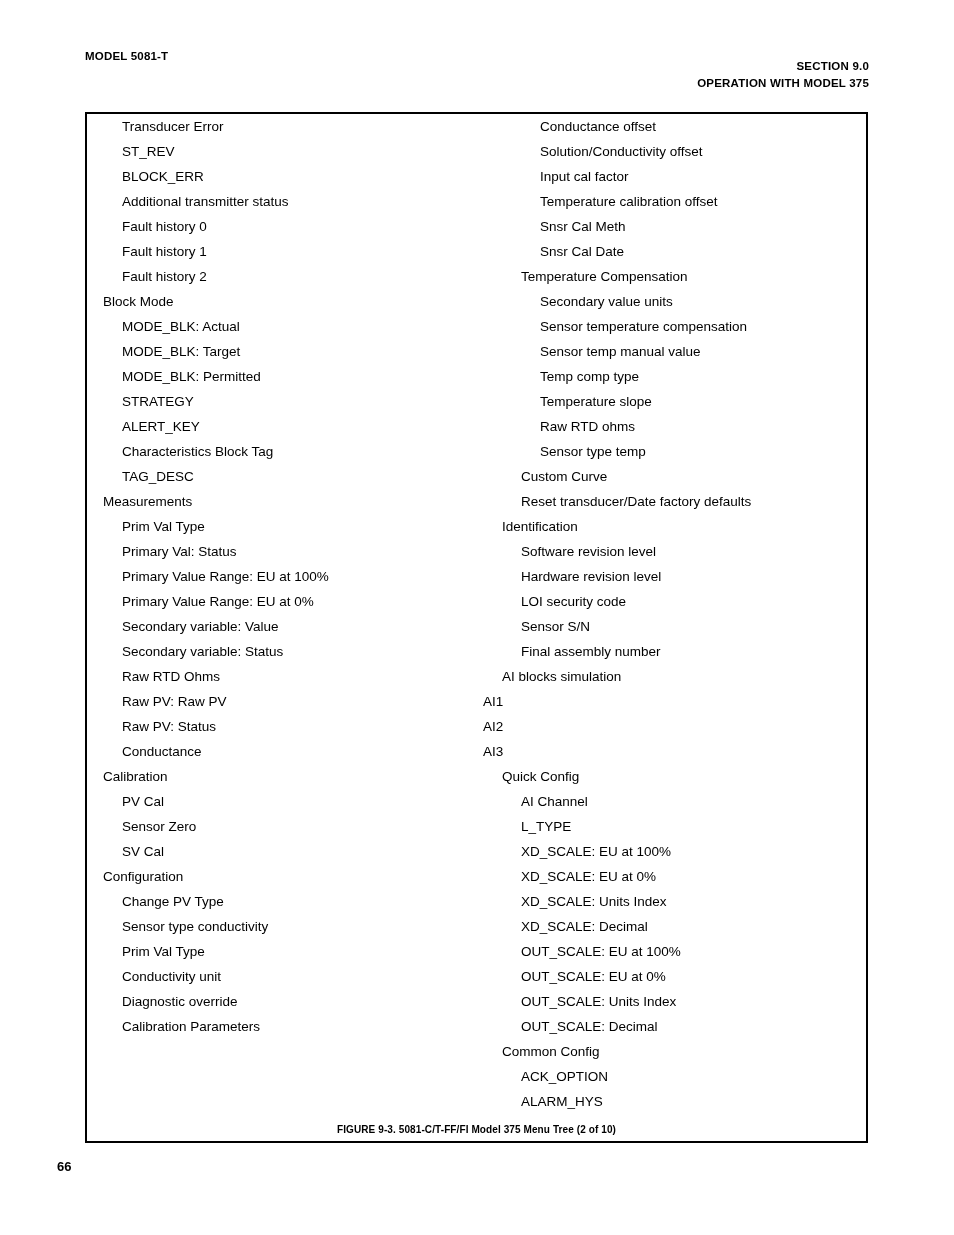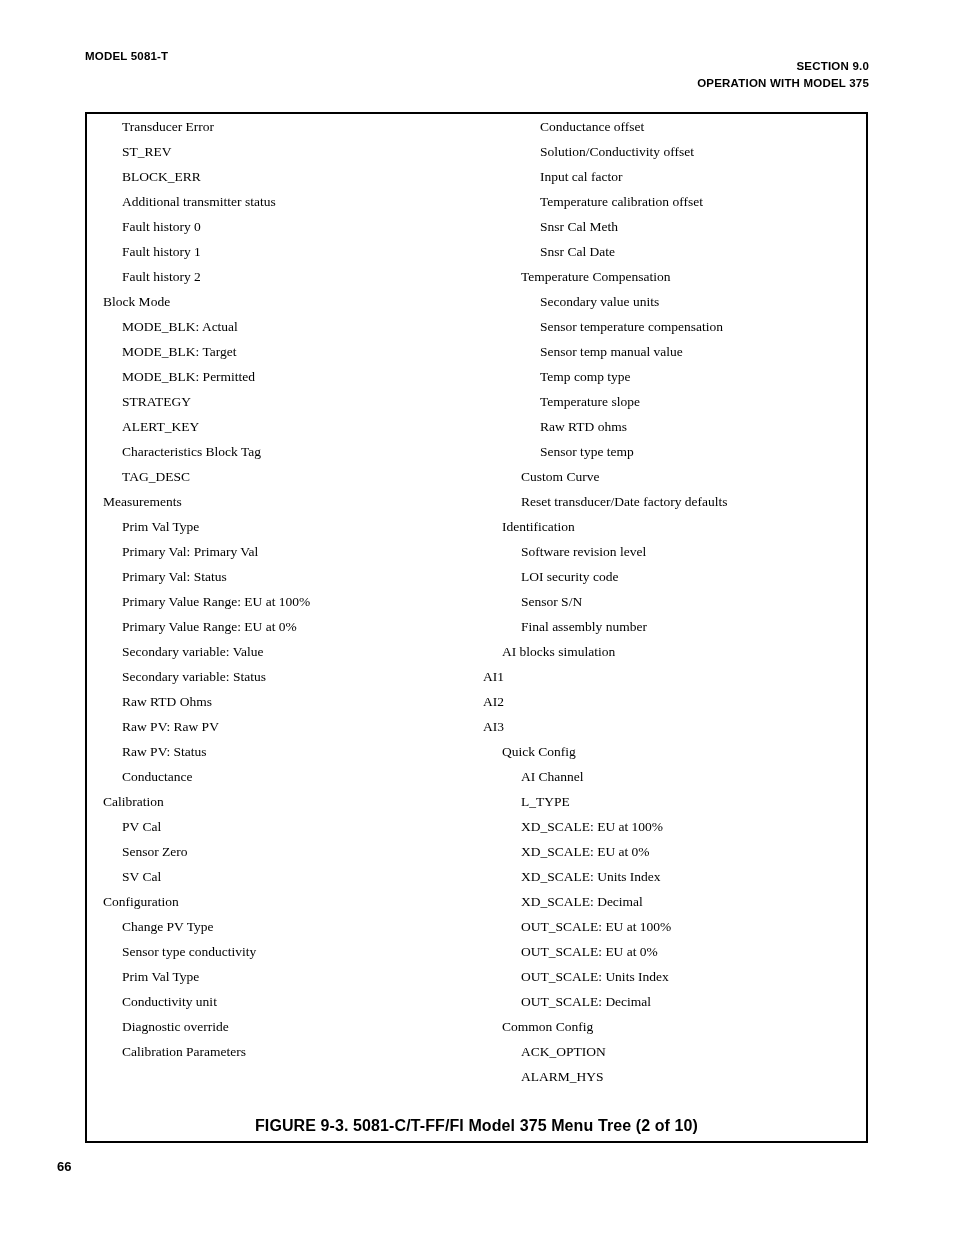--- a/index.html
+++ b/index.html
@@ -54,21 +54,20 @@
     box-sizing: border-box;
     overflow: hidden;
   }
 
   .tree-columns {
     position: absolute;
     left: 0;
     top: 0;
     width: 100%;
     height: 100%;
-    font-family: Liberation Serif, serif;
   }
 
   .tree-col {
     position: absolute;
     top: 0;
     font-size: 13.5px;
     line-height: 25px;
   }
   .tree-col-left  { left: 16px;  width: 400px; }
   .tree-col-right { left: 396px; width: 380px; }
@@ -86,21 +85,21 @@
   .lvl2 { padding-left: 38px; }
   .lvl3 { padding-left: 57px; }
 
   
   .figure-caption {
     position: absolute;
     left: 0;
     right: 0;
     bottom: 6px;
     text-align: center;
-    font-size: 16px;
+    font-size: 10px;
     font-weight: bold;
     letter-spacing: 0.1px;
   }
 
   
   .page-number {
     position: absolute;
     left: 57px;
     top: 1159px;
     font-size: 13px;
@@ -131,21 +130,20 @@
         <div class="tree-item lvl0">Block Mode</div>
         <div class="tree-item lvl1">MODE_BLK: Actual</div>
         <div class="tree-item lvl1">MODE_BLK: Target</div>
         <div class="tree-item lvl1">MODE_BLK: Permitted</div>
         <div class="tree-item lvl1">STRATEGY</div>
         <div class="tree-item lvl1">ALERT_KEY</div>
         <div class="tree-item lvl1">Characteristics Block Tag</div>
         <div class="tree-item lvl1">TAG_DESC</div>
         <div class="tree-item lvl0">Measurements</div>
         <div class="tree-item lvl1">Prim Val Type</div>
-        <div class="tree-item lvl1">Primary Val: Primary Val</div>
         <div class="tree-item lvl1">Primary Val: Status</div>
         <div class="tree-item lvl1">Primary Value Range: EU at 100%</div>
         <div class="tree-item lvl1">Primary Value Range: EU at 0%</div>
         <div class="tree-item lvl1">Secondary variable: Value</div>
         <div class="tree-item lvl1">Secondary variable: Status</div>
         <div class="tree-item lvl1">Raw RTD Ohms</div>
         <div class="tree-item lvl1">Raw PV: Raw PV</div>
         <div class="tree-item lvl1">Raw PV: Status</div>
         <div class="tree-item lvl1">Conductance</div>
         <div class="tree-item lvl0">Calibration</div>
@@ -172,20 +170,21 @@
         <div class="tree-item lvl3">Sensor temperature compensation</div>
         <div class="tree-item lvl3">Sensor temp manual value</div>
         <div class="tree-item lvl3">Temp comp type</div>
         <div class="tree-item lvl3">Temperature slope</div>
         <div class="tree-item lvl3">Raw RTD ohms</div>
         <div class="tree-item lvl3">Sensor type temp</div>
         <div class="tree-item lvl2">Custom Curve</div>
         <div class="tree-item lvl2">Reset transducer/Date factory defaults</div>
         <div class="tree-item lvl1">Identification</div>
         <div class="tree-item lvl2">Software revision level</div>
+        <div class="tree-item lvl2">Hardware revision level</div>
         <div class="tree-item lvl2">LOI security code</div>
         <div class="tree-item lvl2">Sensor S/N</div>
         <div class="tree-item lvl2">Final assembly number</div>
         <div class="tree-item lvl1">AI blocks simulation</div>
         <div class="tree-item lvl0">AI1</div>
         <div class="tree-item lvl0">AI2</div>
         <div class="tree-item lvl0">AI3</div>
         <div class="tree-item lvl1">Quick Config</div>
         <div class="tree-item lvl2">AI Channel</div>
         <div class="tree-item lvl2">L_TYPE</div>

